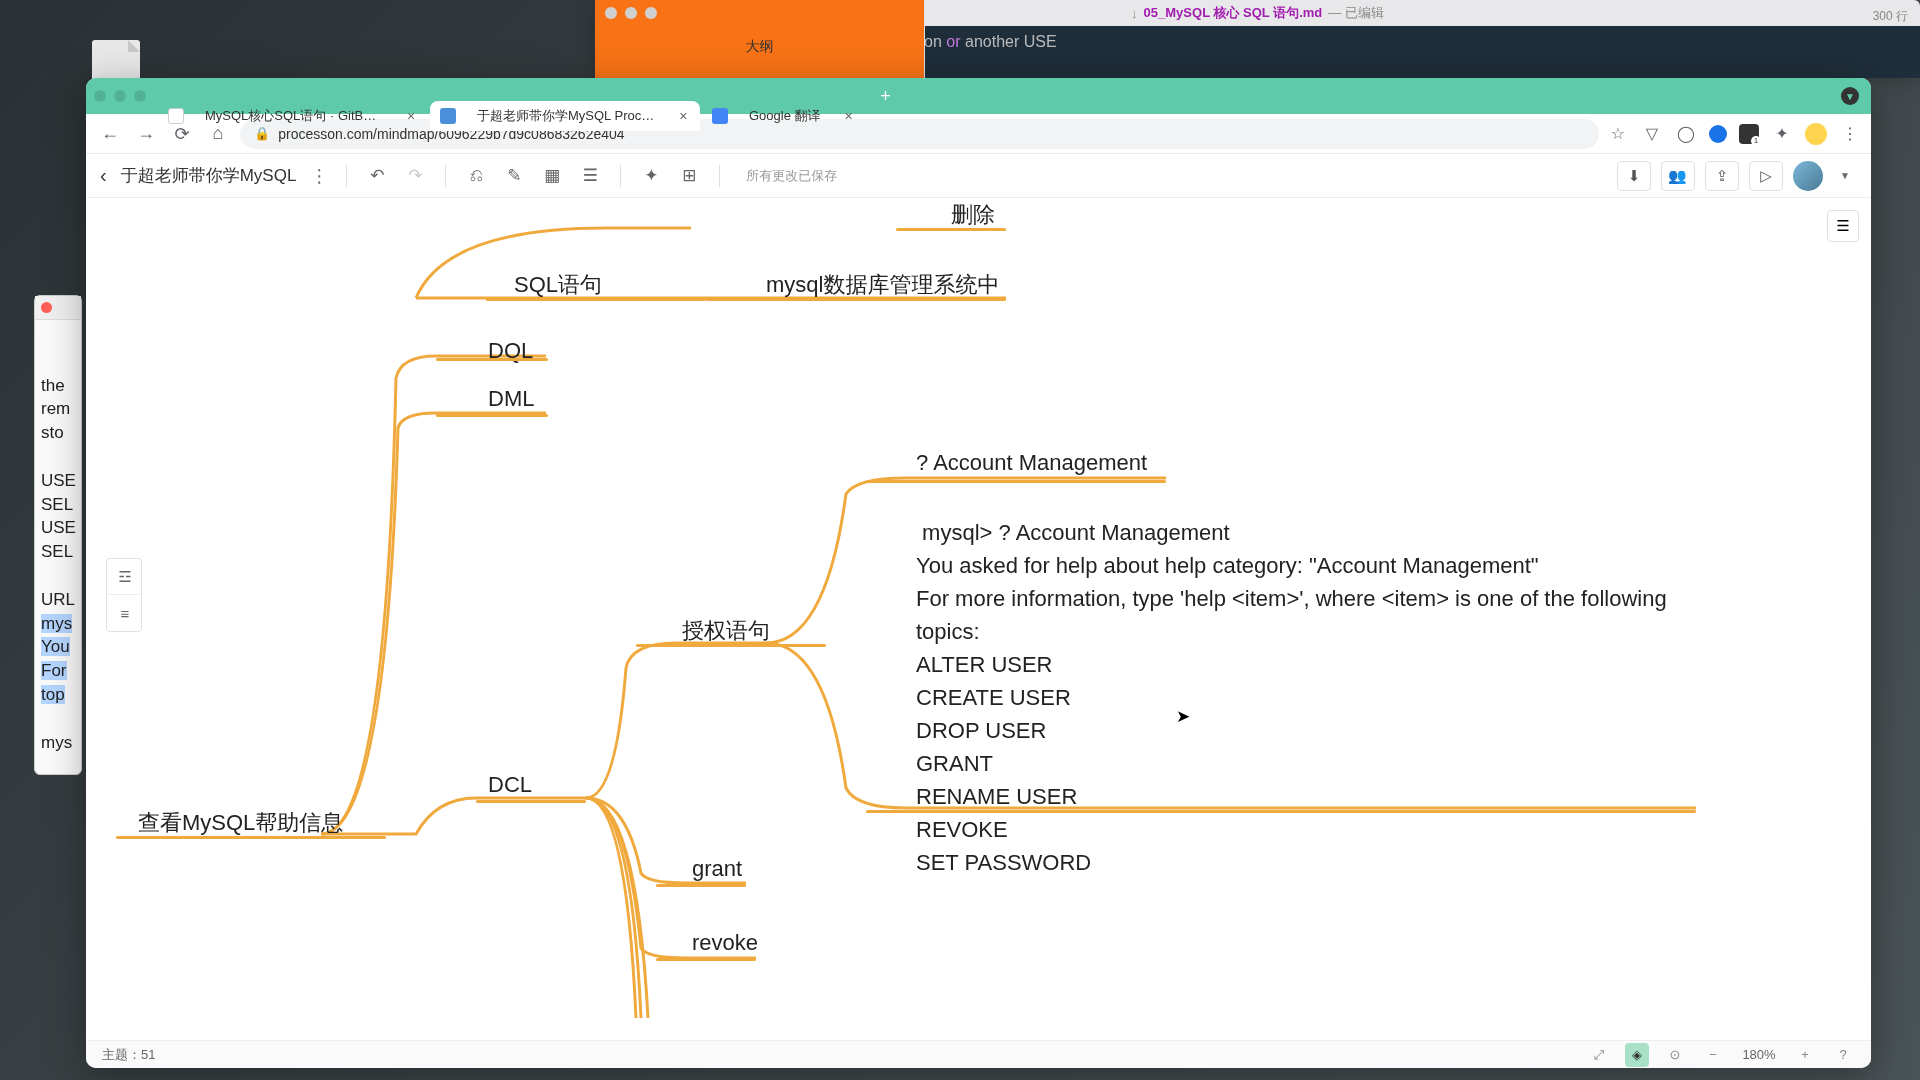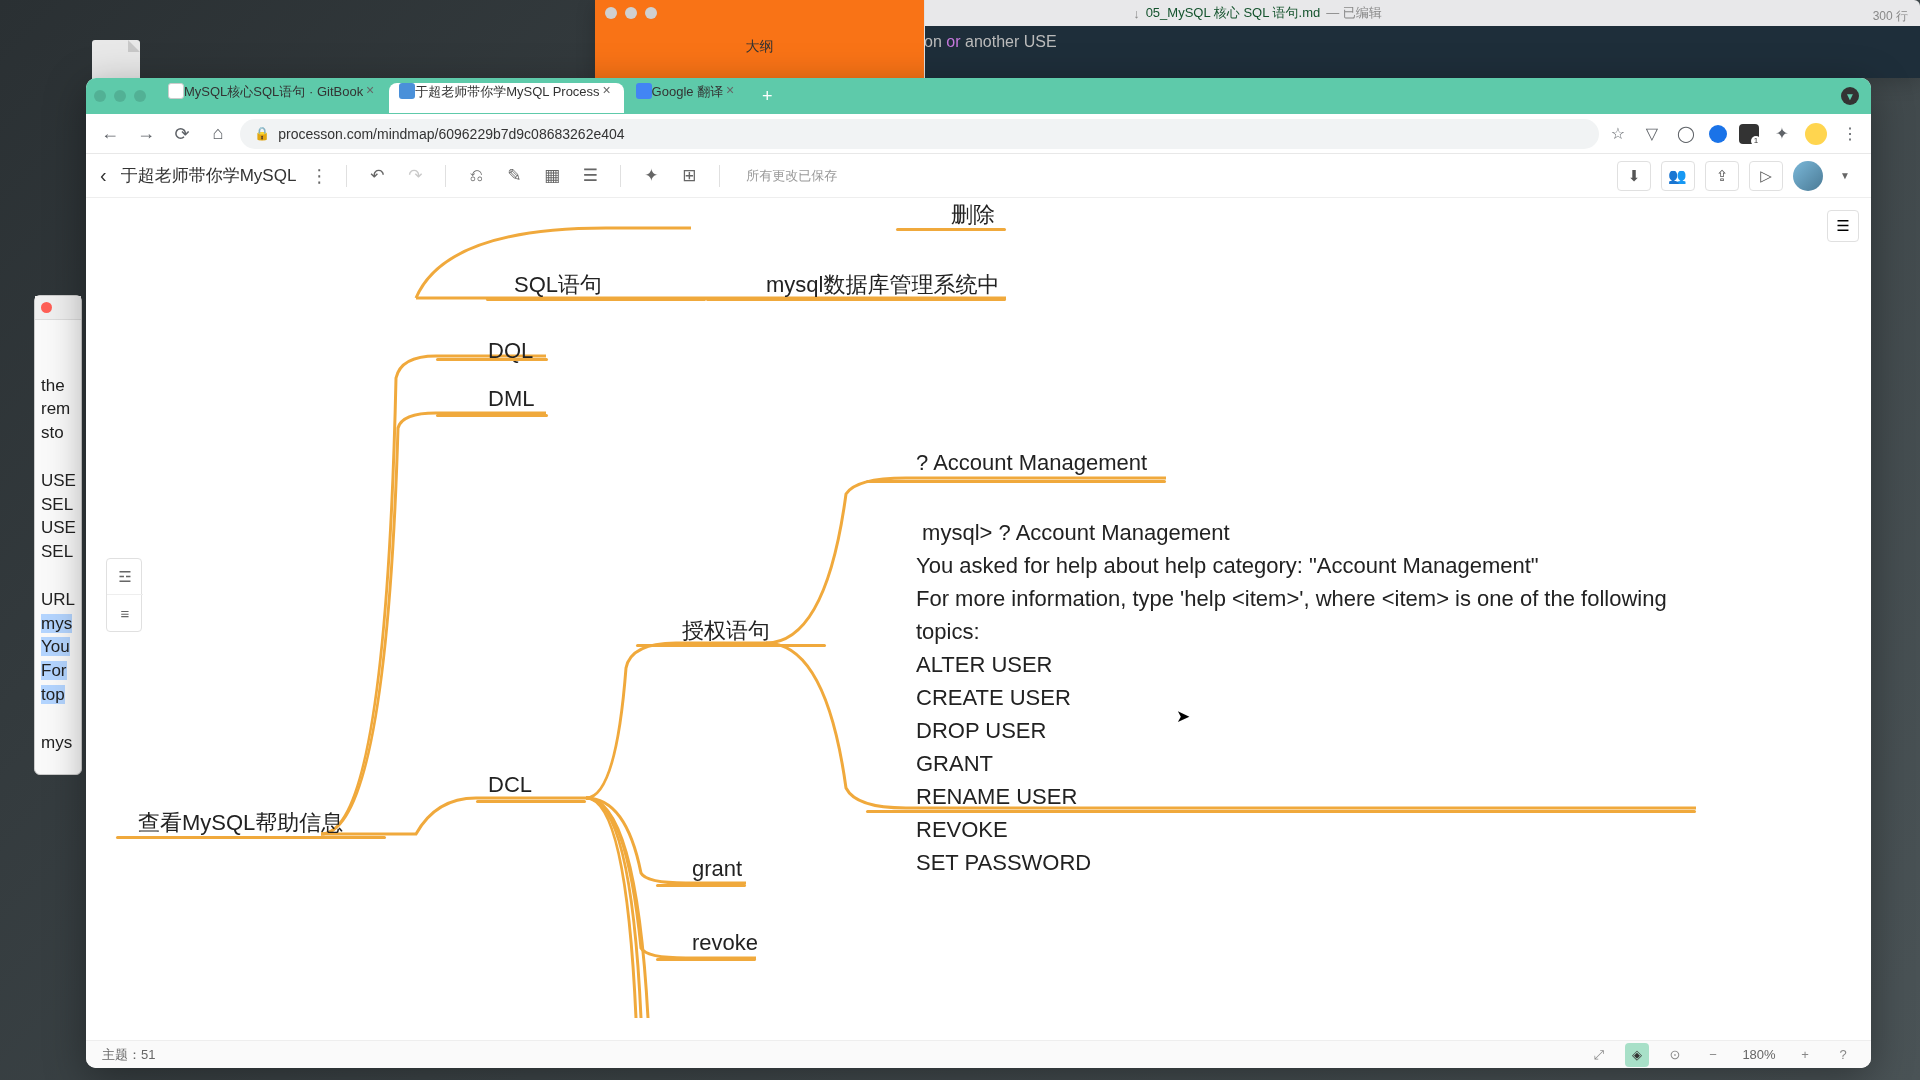--- a/index.html
+++ b/index.html
@@ -9,21 +9,21 @@
 .file-ico{width:48px;height:44px;background:#e8e8e8;border-radius:3px;position:relative}
 .file-ico::before{content:'';position:absolute;right:0;top:0;width:12px;height:12px;background:#c8c8c8;clip-path:polygon(0 0,100% 100%,0 100%)}
 .desktop-label{color:#fff;font-size:11px;margin-top:3px;text-shadow:0 1px 2px rgba(0,0,0,.5);opacity:.45}
 
 
 .editor-window{position:absolute;left:595px;top:0;right:0;height:78px;background:#e8e8ea;border-radius:6px 6px 0 0;box-shadow:0 4px 20px rgba(0,0,0,.2)}
 .editor-titlebar{height:26px;display:flex;align-items:center;padding:0 12px;position:relative}
 .mac-dots{display:flex;gap:8px}
 .dot{width:12px;height:12px;border-radius:50%;background:#d0d0d0}
 .editor-title{position:absolute;left:50%;transform:translateX(-50%);font-size:13px;color:#888;display:flex;align-items:center;gap:6px}
-.editor-title .main{color:#14532d;font-weight:400}
+.editor-title .main{color:#a21caf;font-weight:700}
 .editor-code{background:#1e2e3a;color:#bbb;font-family:Menlo,monospace;font-size:16px;padding:4px 16px;line-height:1.5;height:52px}
 .kw-or{color:#c678dd}
 .kw-def{color:#c678dd}
 .editor-right{position:absolute;right:12px;top:8px;font-size:12px;color:#888}
 
 
 .outline-window{position:absolute;left:595px;top:0;width:330px;height:78px;background:#f97316;border-right:1px solid #e0e0e0}
 .outline-title{text-align:center;padding:12px;font-size:14px;color:#333}
 
 
@@ -31,21 +31,21 @@
 .term-header{height:24px;background:#f0f0f0;border-bottom:1px solid #ddd;display:flex;align-items:center;padding:0 6px}
 .term-dot{width:11px;height:11px;border-radius:50%;background:#ff5f56;margin-right:5px}
 .term-content{padding:6px;font-family:Menlo,monospace;font-size:17px;line-height:1.4;color:#222;white-space:pre;overflow:hidden}
 .term-sel{background:#b4d5ff}
 
 
 .browser{position:absolute;left:86px;top:78px;width:1785px;height:990px;background:#fff;border-radius:10px;box-shadow:0 10px 40px rgba(0,0,0,.35);overflow:hidden}
 .tab-strip{height:36px;background:#5ecaaa;display:flex;align-items:center;padding:0 8px;position:relative}
 .mac-dots2{display:flex;gap:8px;margin-right:12px}
 .dot2{width:12px;height:12px;border-radius:50%;background:rgba(0,0,0,.12)}
-.tab{height:30px;display:flex;align-items:flex-start;padding:0 10px;gap:0;font-size:13px;color:#333;border-radius:8px 8px 0 0;max-width:270px;margin-right:2px;position:relative;top:2px}
+.tab{height:30px;display:flex;align-items:center;padding:0 10px;gap:21px;font-size:13px;color:#333;border-radius:8px 8px 0 0;max-width:270px;margin-right:2px;position:relative;top:20px}
 .tab.active{background:#fff}
 .tab-ico{width:16px;height:16px;background:#4a90d9;border-radius:3px;flex-shrink:0}
 .tab-ico.gb{background:#fff;border:1px solid #ccc}
 .tab-ico.gt{background:#4285f4}
 .tab-close{width:14px;height:14px;display:flex;align-items:center;justify-content:center;font-size:14px;color:#666;cursor:pointer}
 .new-tab{width:24px;height:24px;display:flex;align-items:center;justify-content:center;color:#fff;font-size:18px;margin-left:6px}
 .tab-menu{position:absolute;right:12px;width:18px;height:18px;background:#333;border-radius:50%;color:#5ecaaa;display:flex;align-items:center;justify-content:center;font-size:10px}
 
 .addr-bar{height:40px;background:#fff;display:flex;align-items:center;padding:0 10px;gap:8px;border-bottom:1px solid #e8e8e8}
 .nav-btn{width:28px;height:28px;display:flex;align-items:center;justify-content:center;color:#5f6368;border-radius:50%;font-size:18px}

